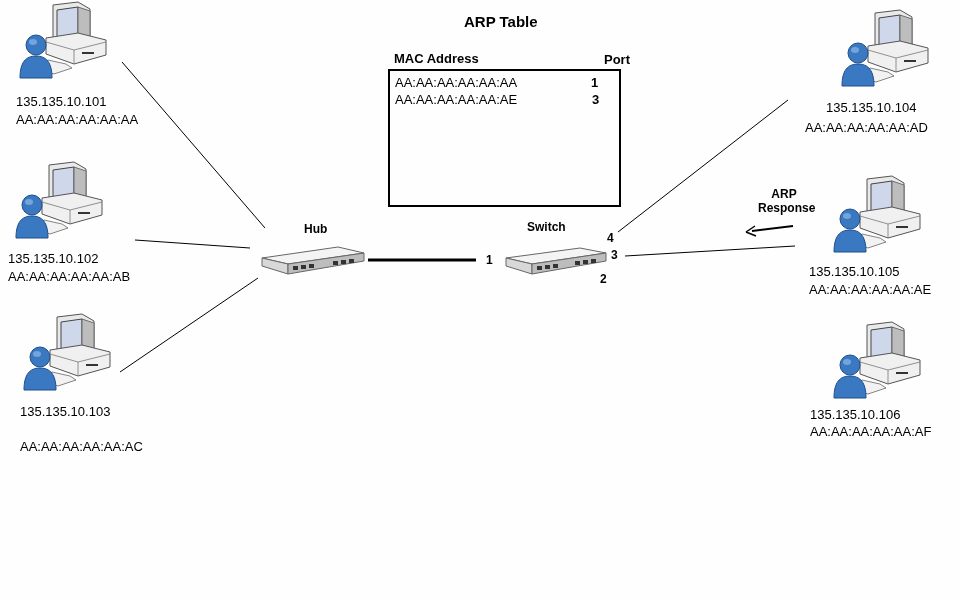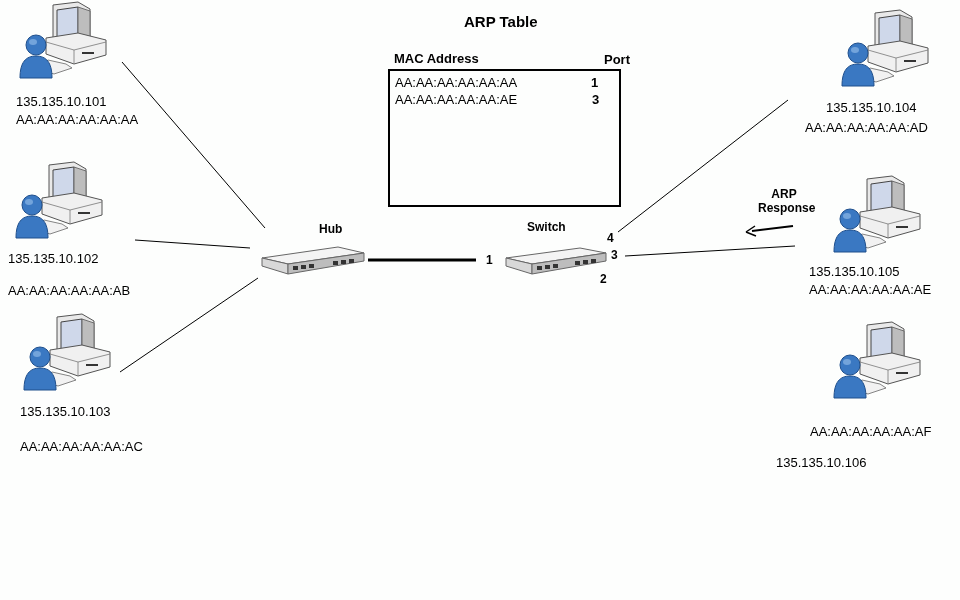--- a/index.html
+++ b/index.html
@@ -31,21 +31,21 @@
 <div class="abs bold" style="left:464px;top:13px;font-size:15px;">ARP Table</div>
 <div class="abs bold" style="left:394px;top:51px;font-size:13px;">MAC Address</div>
 <div class="abs bold" style="left:604px;top:52px;font-size:13px;">Port</div>
 <div class="arp-box">
   <div class="abs lbl" style="left:5px;top:3px;">AA:AA:AA:AA:AA:AA</div>
   <div class="abs lbl bold" style="left:201px;top:3px;font-size:13px;">1</div>
   <div class="abs lbl" style="left:5px;top:20px;">AA:AA:AA:AA:AA:AE</div>
   <div class="abs lbl bold" style="left:202px;top:20px;font-size:13px;">3</div>
 </div>
 
-<div class="abs bold" style="left:295px;top:222px;padding-left:24px;">Hub</div>
+<div class="abs bold" style="left:280px;top:222px;padding-left:24px;">Hub</div>
 <svg class="hub" style="left:258px;top:244px;" viewBox="0 0 110 32">
   <path d="M4 14 L80 3 L106 9 L30 20 Z" fill="#f4f4f4" stroke="#666" stroke-width="1"></path>
   <path d="M4 14 L4 22 L30 30 L30 20 Z" fill="#d8d8d8" stroke="#666" stroke-width="1"></path>
   <path d="M30 20 L106 9 L106 17 L30 30 Z" fill="#bdbdbd" stroke="#666" stroke-width="1"></path>
   <g fill="#333">
     <rect x="35" y="22" width="5" height="4"></rect>
       <rect x="43" y="21" width="5" height="4"></rect>
       <rect x="51" y="20" width="5" height="4"></rect>
     <rect x="75" y="17" width="5" height="4"></rect>
       <rect x="83" y="16" width="5" height="4"></rect>
@@ -102,21 +102,21 @@
 <svg class="pc" style="left:8px;top:0px;" viewBox="0 0 100 85">
     <use href="#pc-sym"></use>
   </svg>
 <div class="abs lbl" style="left:16px;top:93px;">135.135.10.101</div>
 <div class="abs lbl" style="left:16px;top:111px;">AA:AA:AA:AA:AA:AA</div>
 
 <svg class="pc" style="left:4px;top:160px;" viewBox="0 0 100 85">
     <use href="#pc-sym"></use>
   </svg>
 <div class="abs lbl" style="left:8px;top:250px;">135.135.10.102</div>
-<div class="abs lbl" style="left:8px;top:268px;margin-top:14px;">AA:AA:AA:AA:AA:AB</div>
+<div class="abs lbl" style="left:8px;top:268px;">AA:AA:AA:AA:AA:AB</div>
 
 <svg class="pc" style="left:12px;top:312px;" viewBox="0 0 100 85">
     <use href="#pc-sym"></use>
   </svg>
 <div class="abs lbl" style="left:20px;top:403px;">135.135.10.103</div>
 <div class="abs lbl" style="left:20px;top:422px;margin-top:16px;">AA:AA:AA:AA:AA:AC</div>
 
 <svg class="pc" style="left:830px;top:8px;" viewBox="0 0 100 85">
     <use href="#pc-sym"></use>
   </svg>
@@ -125,14 +125,14 @@
 
 <svg class="pc" style="left:822px;top:174px;" viewBox="0 0 100 85">
     <use href="#pc-sym"></use>
   </svg>
 <div class="abs lbl" style="left:809px;top:263px;">135.135.10.105</div>
 <div class="abs lbl" style="left:809px;top:281px;">AA:AA:AA:AA:AA:AE</div>
 
 <svg class="pc" style="left:822px;top:320px;" viewBox="0 0 100 85">
     <use href="#pc-sym"></use>
   </svg>
-<div class="abs lbl" style="left:776px;top:406px;margin-top:48px;">135.135.10.106</div>
+<div class="abs lbl" style="left:810px;top:406px;">135.135.10.106</div>
 <div class="abs lbl" style="left:810px;top:423px;">AA:AA:AA:AA:AA:AF</div>
 
 </body></html>

